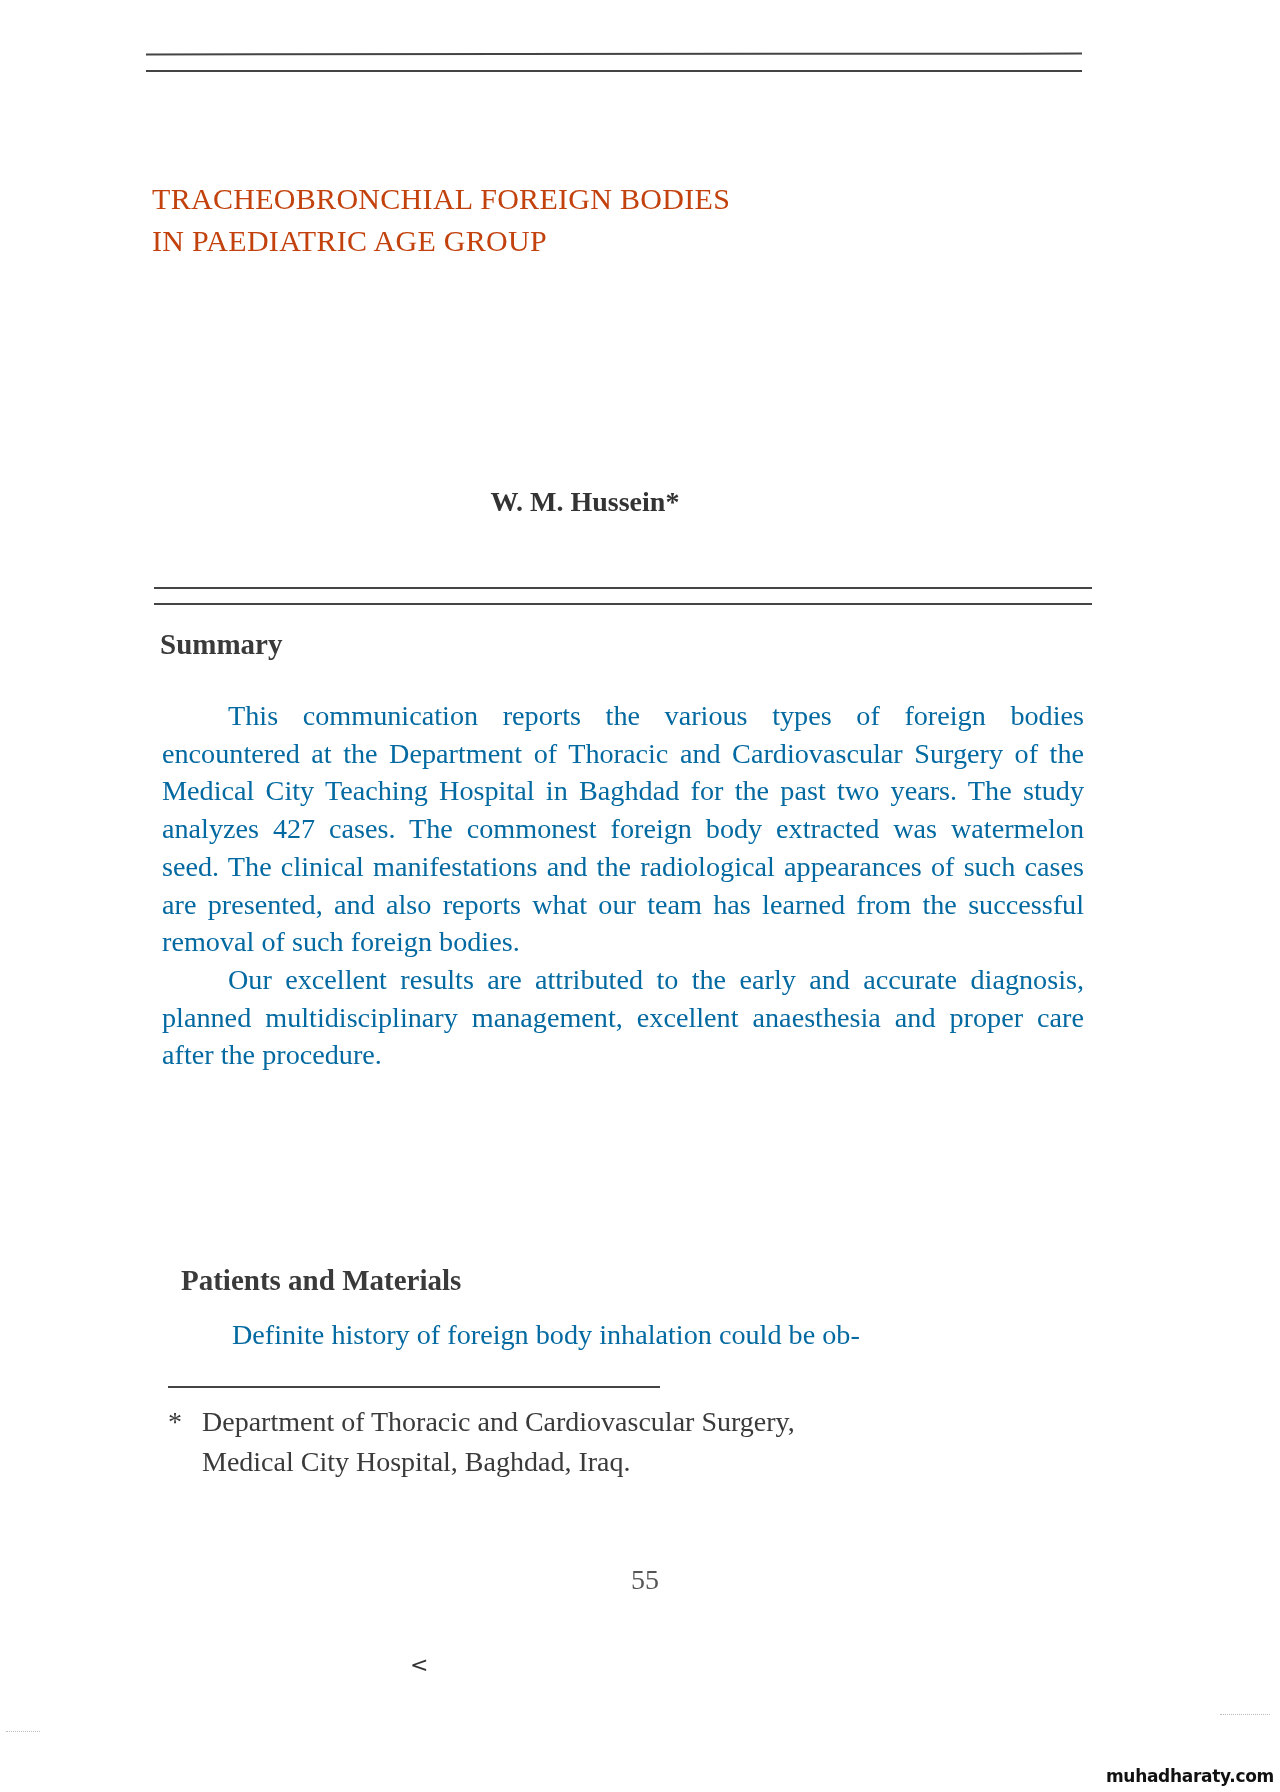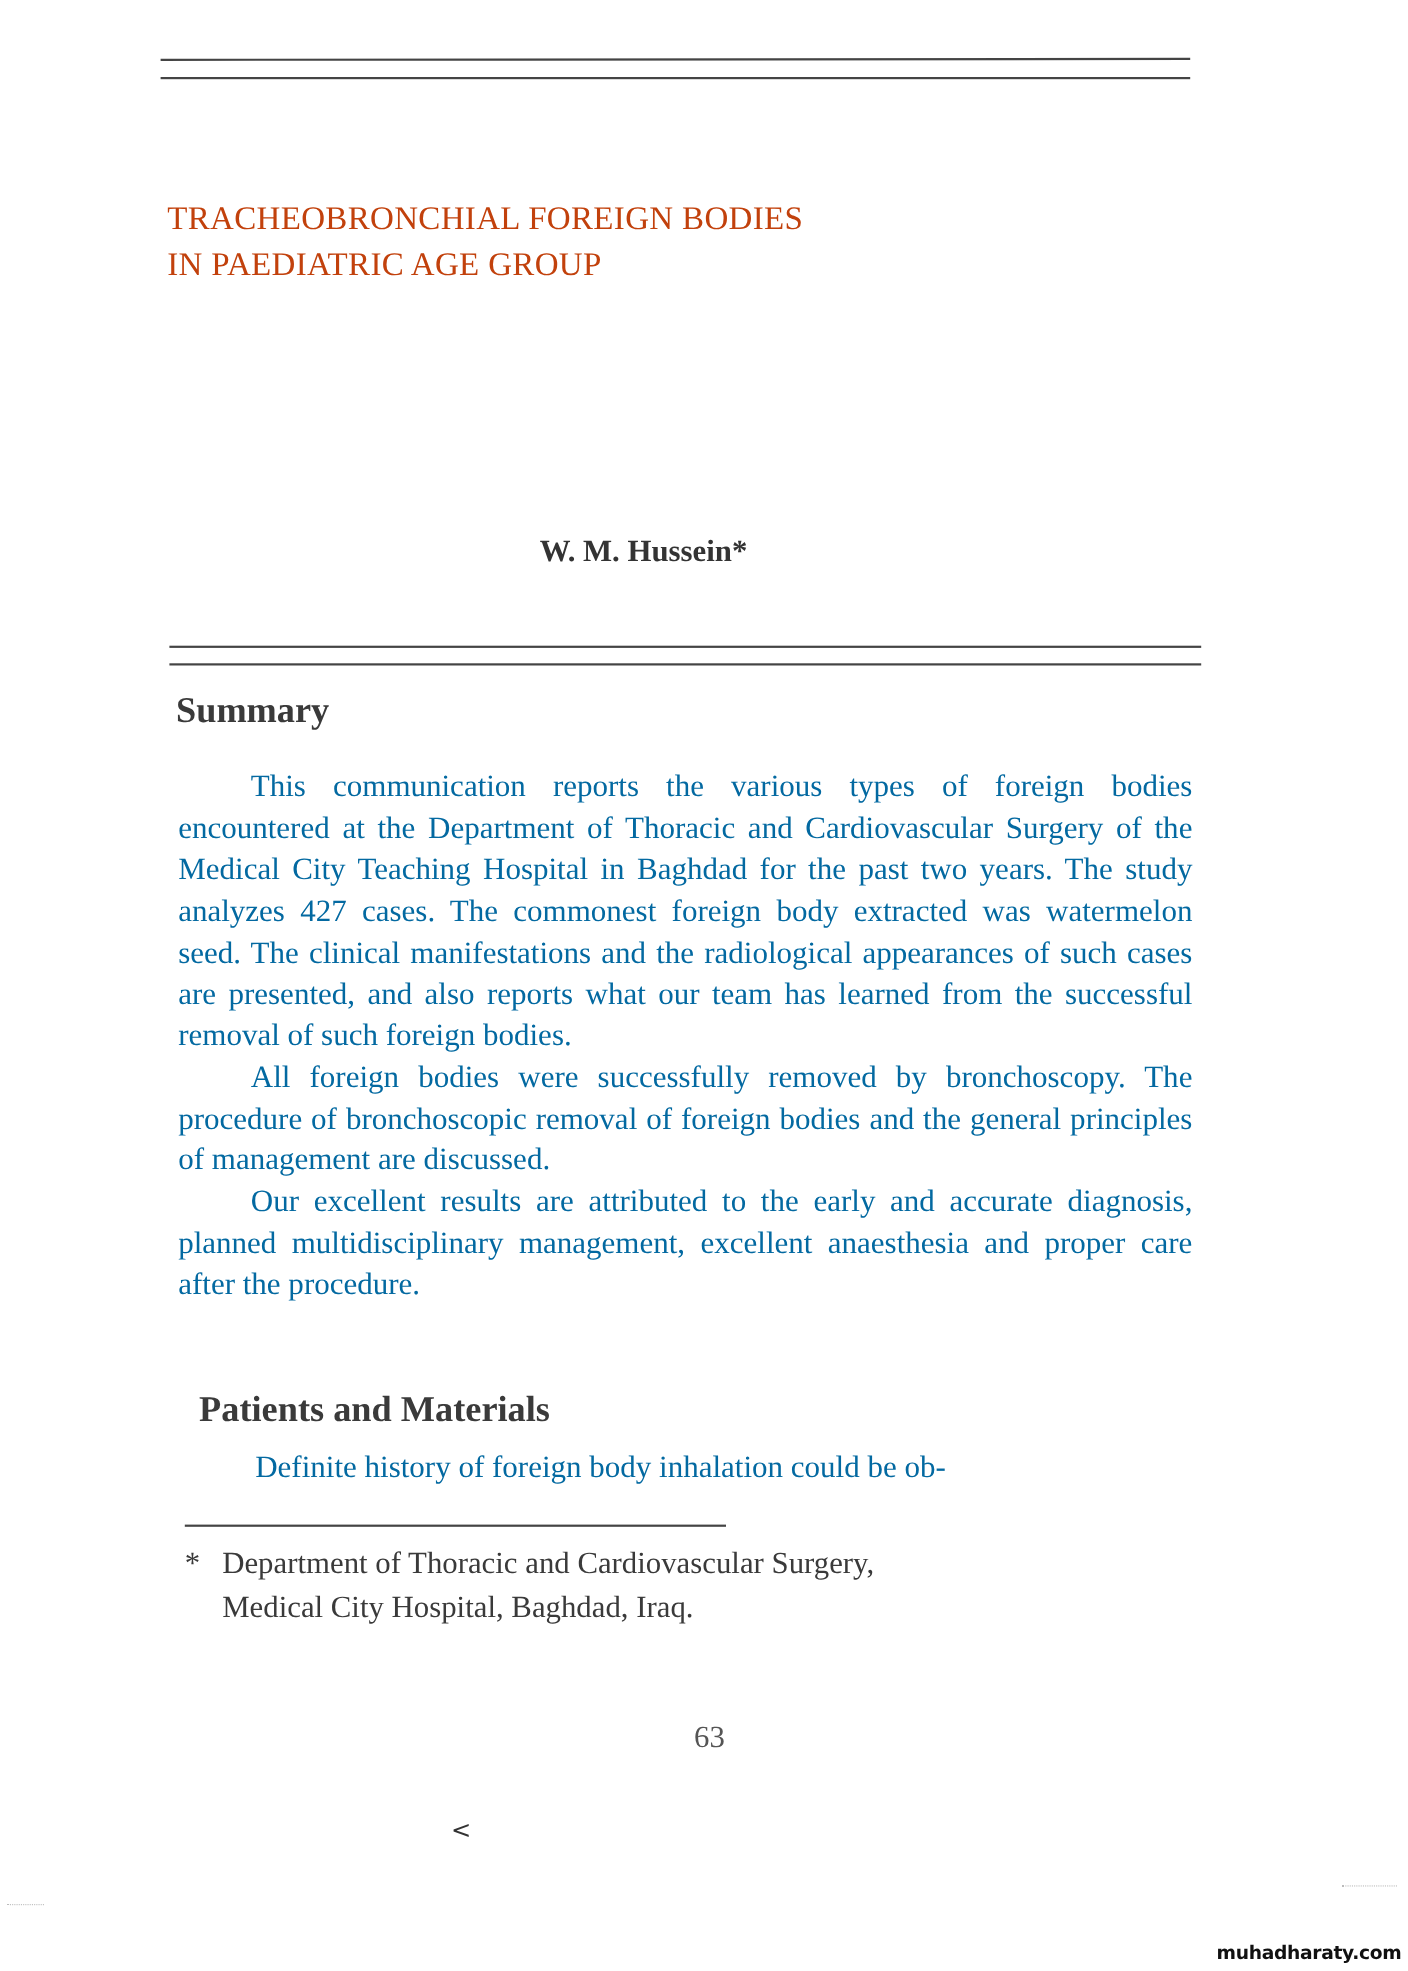--- a/index.html
+++ b/index.html
@@ -37,21 +37,21 @@
       text-align: center;
       font-size: 28px;
       font-weight: bold;
       color: #333;
       padding-left: 20px;
       box-sizing: border-box;
     }
     .section-head {
       position: absolute;
       left: 160px;
-      font-size: 33px;
+      font-size: 29px;
       font-weight: bold;
       color: #3a3a3a;
     }
     .body-text {
       position: absolute;
       left: 162px;
       width: 922px;
       font-size: 28.2px;
       line-height: 37.7px;
       text-align: justify;
@@ -124,39 +124,38 @@
 
 <div class="author">W. M. Hussein*</div>
 
 <div class="rule" style="left:154px; top:587px; width:938px;"></div>
 <div class="rule" style="left:154px; top:603px; width:938px; border-top-width:2.5px;"></div>
 
 <div class="section-head" style="top:628px;">Summary</div>
 
 <div class="body-text" style="top:697px;">
   <p>This communication reports the various types of foreign bodies encountered at the Department of Thoracic and Car­diovascular Surgery of the Medical City Teaching Hospital in Baghdad for the past two years. The study analyzes 427 cases. The commonest foreign body extracted was watermelon seed. The clinical manifestations and the radiological appearances of such cases are presented, and also reports what our team has learned from the successful removal of such foreign bodies.</p>
-  <p>All foreign bodies were successfully removed by bron­choscopy. The procedure of bronchoscopic removal of foreign bodies and the general principles of management are discussed.</p>
   <p>Our excellent results are attributed to the early and accurate diagnosis, planned multidisciplinary management, ex­cellent anaesthesia and proper care after the procedure.</p>
 </div>
 
 <div class="section-head" style="left:166px; top:1264px;margin-left:15px;">Patients and Materials</div>
 
 <div class="body-text" style="top:1316px; left:166px; width:920px; text-align:left;">
   <p>Definite history of foreign body inhalation could be ob-</p>
 </div>
 
 <div class="rule" style="left:168px; top:1386px; width:492px; border-top-width:2.5px;"></div>
 
 <div class="footnote">
   <div>
     <span class="star">*</span><span>Department of Thoracic and Cardiovascular Surgery,</span>
   </div>
   <div class="line2">Medical City Hospital, Baghdad, Iraq.</div>
 </div>
 
-<div class="page-number">63</div>
+<div class="page-number">55</div>
 
 <div class="chevron">&lt;</div>
 
 <div class="speck" style="left:6px; top:1731px; width:34px;"></div>
 <div class="speck" style="left:1220px; top:1714px; width:50px;"></div>
 
 <div class="watermark">muhadharaty.com</div>
 
 </body></html>

